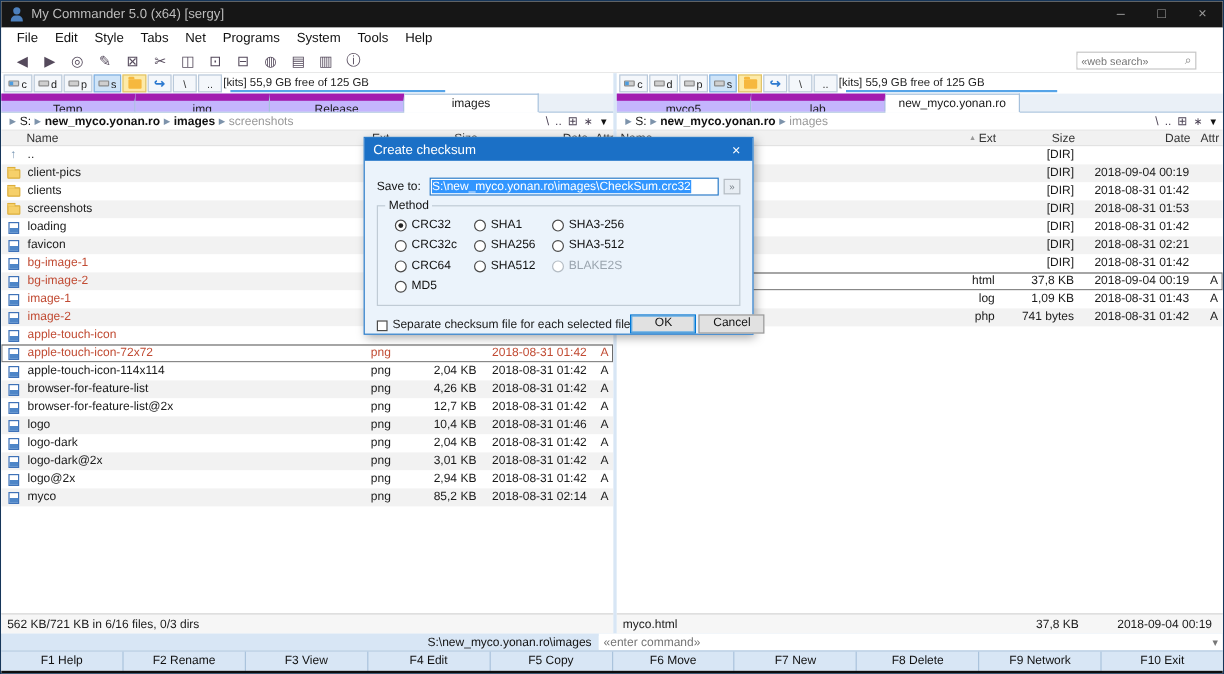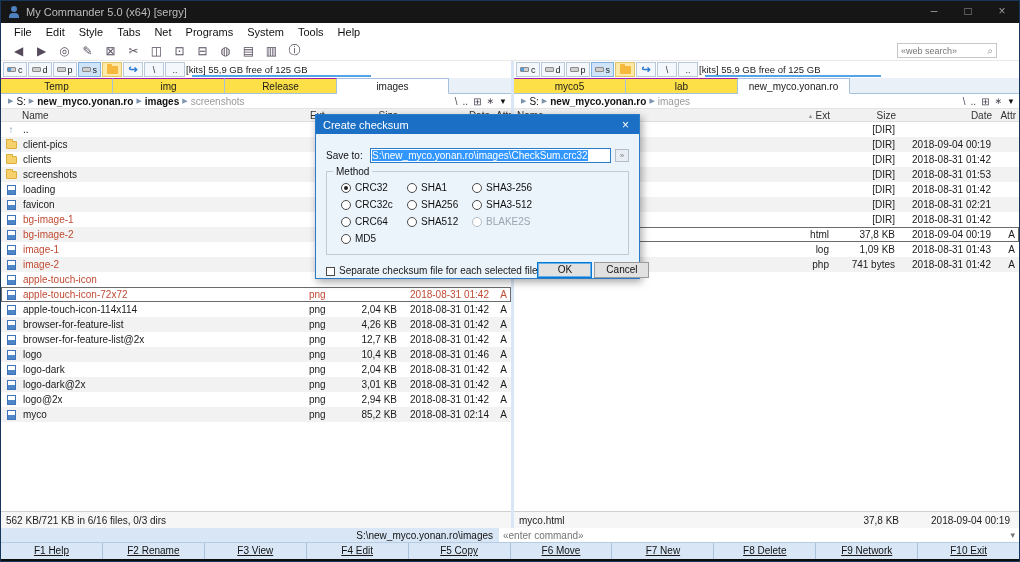--- a/index.html
+++ b/index.html
@@ -41,21 +41,21 @@
   .tool-sq { width:20px; border:1px solid #b9c9da; background:#f4f7fb; margin-right:1px; display:flex; align-items:center; justify-content:center; font-size:9px; color:#333; }
   .tool-sq.folderbtn { background:#fdeaa8; border-color:#e0c36a; }
   .mini-folder { width:11px; height:8px; background:#f6b83d; border-radius:1px; position:relative; }
   .mini-folder::before { content:""; position:absolute; top:-2px; left:0; width:5px; height:2px; background:#f6b83d; border-radius:1px 1px 0 0; }
   .jump { color:#2d7ad0; font-weight:bold; font-size:11px; }
   .freewrap { flex:1; position:relative; display:flex; align-items:center; padding-left:0; overflow:hidden; }
   .freetext { font-size:9.5px; color:#222; white-space:nowrap; }
   .gauge { position:absolute; left:6px; bottom:0; height:2px; width:55%; background:#56a4e8; }
 
   .tabrow { height:16px; background:#eaf0f7; display:flex; border-bottom:1px solid #a6c1dc; flex:0 0 auto; }
-  .tab { width:112px; flex:0 0 112px; text-align:center; line-height:15px; font-size:10px; background:#fde047; border-right:1px solid #a6c1dc; border-top:1px solid #a21caf; color:#1a1a1a; overflow:hidden; white-space:nowrap; }
+  .tab { width:112px; flex:0 0 112px; text-align:center; line-height:15px; font-size:10px; background:#c4b5fd; border-right:1px solid #a6c1dc; border-top:6px solid #a21caf; color:#1a1a1a; overflow:hidden; white-space:nowrap; }
   .tab.active { background:#fff; border-bottom:1px solid #fff; margin-bottom:-1px; border-top:1px solid #a6c1dc; }
 
   .crumbrow { height:15px; background:#fff; display:flex; align-items:center; padding:0 4px; border-bottom:1px solid #e4e4e4; flex:0 0 auto; white-space:nowrap; overflow:hidden; }
   .crumb-arrow { color:#7d93ab; font-size:7px; margin:0 3px; }
   .crumb-seg { font-size:10px; color:#111; font-weight:bold; }
   .crumb-seg.first { font-weight:normal; }
   .crumb-hint { font-size:10px; color:#9a9a9a; }
   .crumb-tools { margin-left:auto; display:flex; align-items:center; gap:5px; color:#4d4456; font-size:10px; }
   .crumb-tools .tiny { font-size:9px; }
   .crumb-tools .dd { color:#111; font-size:8px; }
@@ -87,27 +87,27 @@
   .pstatus .sdate { width:115px; text-align:right; padding-right:4px; }
 
   
   .cmdrow { height:14px; background:#d8e6f5; display:flex; align-items:center; flex:0 0 auto; }
   .cmd-path { margin-left:auto; font-size:10px; color:#111; padding-right:6px; white-space:nowrap; }
   .cmd-inputwrap { width:520px; height:14px; background:#fff; display:flex; align-items:center; }
   .cmd-inputwrap input { flex:1; border:0; outline:0; font-size:10px; color:#666; padding:0 4px; font-family:"Liberation Sans",sans-serif; min-width:0; }
   .cmd-dd { color:#777; font-size:9px; padding-right:4px; }
 
   
-  .fbar { height:17px; background:#d8e6f5; display:flex; flex:0 0 auto; border-top:1px solid #b7cce2;text-decoration:underline; }
+  .fbar { height:17px; background:#d8e6f5; display:flex; flex:0 0 auto; border-top:1px solid #b7cce2; }
   .fkey { flex:1; text-align:center; line-height:16px; font-size:10px; color:#111; border-right:1px solid #aac3dc; overflow:hidden; white-space:nowrap; }
   .fkey:last-child { border-right:0; }
   .bottomstrip { height:2px; background:#0d0d0d; flex:0 0 auto; }
 
   
-  .dialog { position:absolute; left:314px; top:113px; width:325px; height:165px; background:#ebf3fb; border:1px solid #2a7bc8; box-shadow:2px 3px 8px rgba(0,0,0,0.35); z-index:50; }
+  .dialog { position:absolute; left:302px; top:113px; width:325px; height:165px; background:#ebf3fb; border:1px solid #2a7bc8; box-shadow:2px 3px 8px rgba(0,0,0,0.35); z-index:50; }
   .dlg-title { height:19px; background:#1b70c6; color:#fff; display:flex; align-items:center; padding:0 7px; font-size:11px; }
   .dlg-close { margin-left:auto; font-size:12px; color:#fff; padding:0 3px; }
   .dlg-body { padding:6px 10px 0 10px; position:relative; }
   .saveto { display:flex; align-items:center; margin-top:8px; }
   .saveto-label { width:44px; font-size:10px; color:#111; }
   .saveto-field { flex:1; height:15px; background:#fff; border:1px solid #2a7bc8; display:flex; align-items:center; padding:0 1px; overflow:hidden; white-space:nowrap; }
   .saveto-field .seltext { background:#3296ff; color:#fff; font-size:10px; white-space:nowrap; }
   .browse-btn { width:14px; height:13px; margin-left:4px; background:#e7edf3; border:1px solid #b5bcc4; color:#7a828a; font-size:8px; text-align:center; line-height:11px; }
   .groupbox { margin-top:8px; border:1px solid #c0cbd5; position:relative; padding:10px 8px 6px 14px; height:84px; }
   .groupbox-label { position:absolute; top:-6px; left:6px; background:#ebf3fb; padding:0 3px; font-size:10px; color:#111; }

